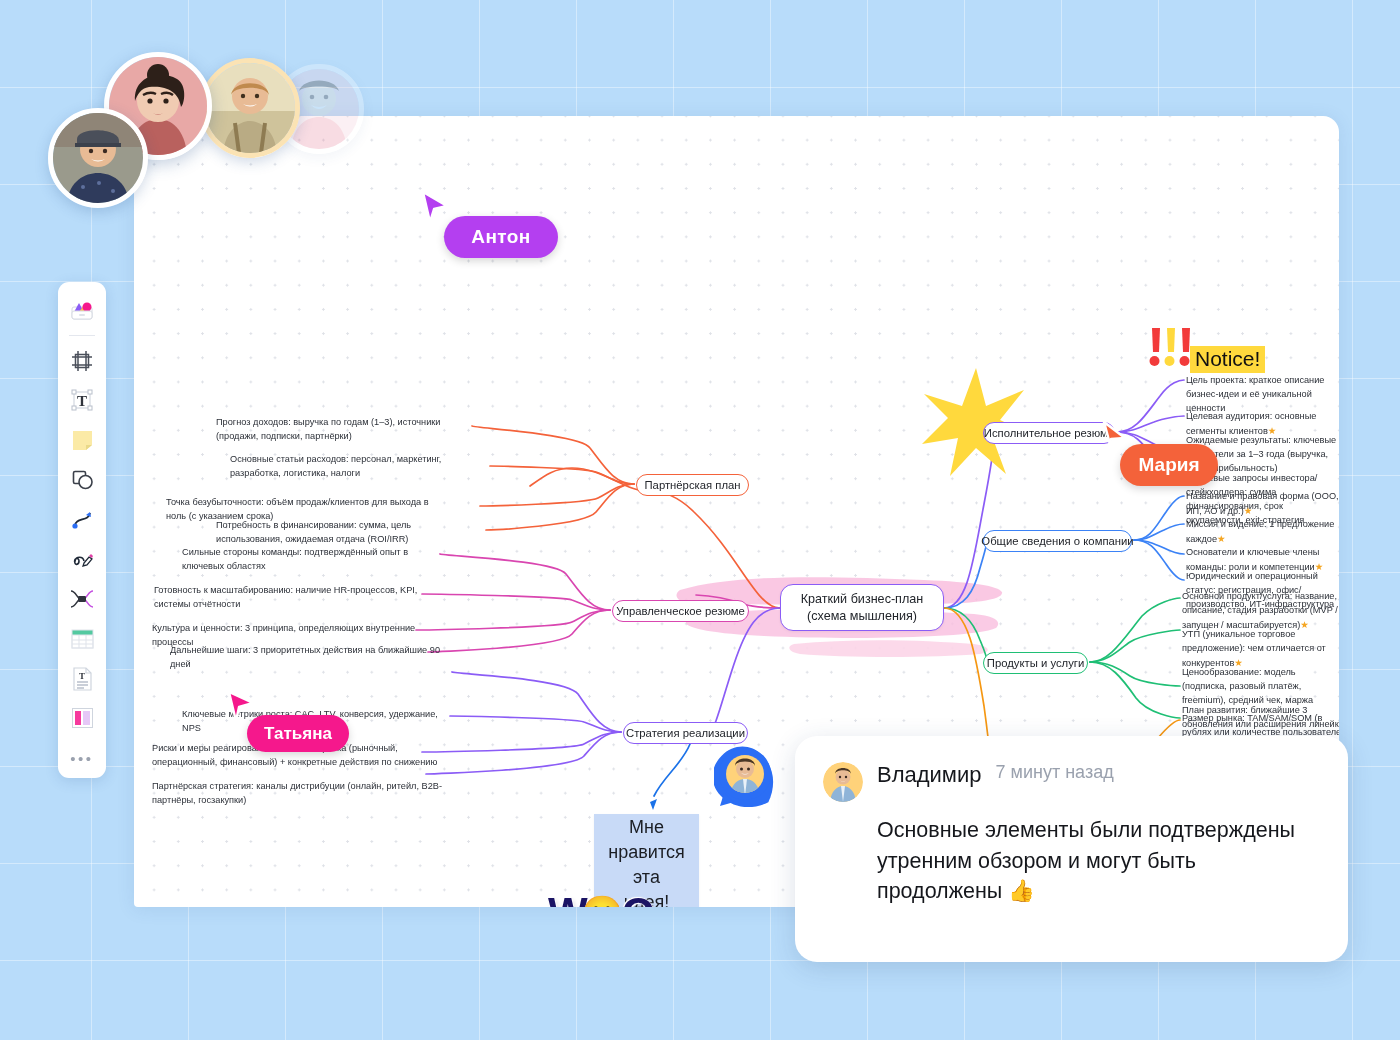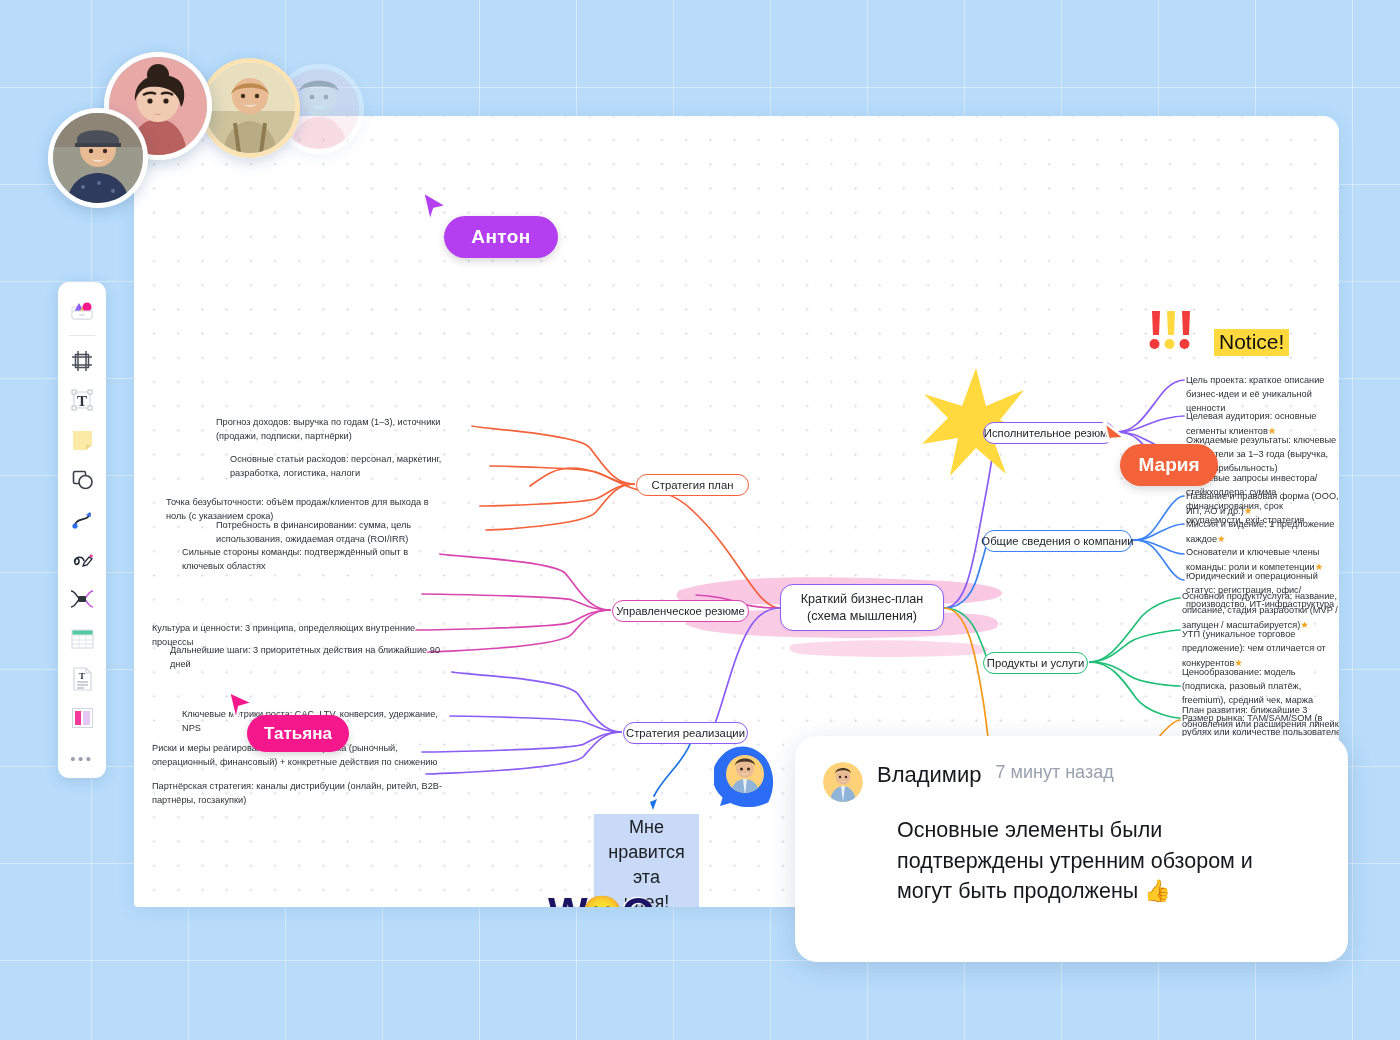--- a/index.html
+++ b/index.html
@@ -109,22 +109,22 @@
   #links { position: absolute; inset: 0; z-index: 12; pointer-events: none; }
 
   
   #brush { position:absolute; left:540px; top:440px; width:330px; height:110px; z-index:6; pointer-events:none;}
 
   
   #starburst { position: absolute; left: 786px; top: 250px; width: 112px; height: 112px; z-index: 14; }
 
   
   #notice {
-    position: absolute; left: 1010px; top: 192px; z-index: 30;
-    display: flex; align-items: flex-end; gap: 24px;
+    position: absolute; left: 1010px; top: 209px; z-index: 30;
+    display: flex; align-items: flex-end;
   }
   #notice-excl { width: 52px; height: 46px; margin-right: -6px; margin-bottom: 2px; }
   #notice-text {
     background: #ffd93d; color: #111;
     font-size: 21px; padding: 1px 5px 3px 5px;
     line-height: 1.1;
   }
 
   
   .cursor-grp { position: absolute; z-index: 46; }
@@ -198,21 +198,21 @@
     border-radius: 22px;
     box-shadow: 0 6px 26px rgba(30,60,110,.16);
     z-index: 60;
     padding: 26px 34px 0 28px;
   }
   #comment-head { display: flex; gap: 14px; }
   #comment-avatar { width: 40px; height: 40px; border-radius: 50%; overflow: hidden; flex: 0 0 auto;}
   #comment-author { font-size: 22px; color: #15171c; }
   #comment-time { font-size: 18px; color: #9aa1ae; }
   #comment-body {
-    margin-top: 13px; margin-left: 74px;
+    margin-top: 13px; margin-left: 54px;
     font-size: 21.5px; line-height: 1.42; color: #15171c;
   }
 </style>
 </head>
 <body>
 
 <div id="page">
 
   <div id="canvas-card">
     <div id="board-dots"></div>
@@ -298,21 +298,21 @@
     <svg id="starburst" viewBox="0 0 112 112">
       <path fill="#ffd93d" d="M56 2 L66 40 L104 24 L80 54 L110 68 L72 70 L86 108 L56 82 L30 110 L38 72 L2 78 L28 52 L4 28 L42 40 Z"></path>
     </svg>
 
     <div class="node" id="node-center">
       <span>Краткий бизнес-план</span>
       <span>(схема мышления)</span>
     </div>
 
     <div class="node" id="node-fin">
-        <span>Стратегия план</span>
+        <span>Партнёрская план</span>
       </div>
     <div class="node" id="node-mgmt">
         <span>Управленческое резюме</span>
       </div>
     <div class="node" id="node-strat">
         <span>Стратегия реализации</span>
       </div>
     <div class="node" id="node-exec">
         <span>Исполнительное резюме</span>
       </div>
@@ -326,20 +326,21 @@
         <span>Анализ рынка (резюме)</span>
       </div>
 
     <div class="leaf l" style="left:82px;  top:300px; width:252px;"><span>Прогноз доходов: выручка по годам (1–3), источники (продажи, подписки, партнёрки)</span></div>
     <div class="leaf l" style="left:96px;  top:337px; width:248px;"><span>Основные статьи расходов: персонал, маркетинг, разработка, логистика, налоги</span></div>
     <div class="leaf l" style="left:32px;  top:380px; width:280px;"><span>Точка безубыточности: объём продаж/клиентов для выхода в ноль (с указанием срока)</span></div>
     <div class="leaf l" style="left:82px;  top:403px; width:262px;"><span>Потребность в финансировании: сумма, цель использования, ожидаемая отдача (ROI/IRR)</span></div>
 
     <div class="leaf l" style="left:54px;  top:328px; width:0px; height:0;"></div>
     <div class="leaf l" style="left:48px;  top:430px; width:262px;"><span>Сильные стороны команды: подтверждённый опыт в ключевых областях</span></div>
+    <div class="leaf l" style="left:20px;  top:468px; width:284px;"><span>Готовность к масштабированию: наличие HR-процессов, KPI, системы отчётности</span></div>
     <div class="leaf l" style="left:18px;  top:506px; width:290px;"><span>Культура и ценности: 3 принципа, определяющих внутренние процессы</span></div>
     <div class="leaf l" style="left:36px;  top:528px; width:276px;"><span>Дальнейшие шаги: 3 приоритетных действия на ближайшие 90 дней</span></div>
 
     <div class="leaf l" style="left:48px;  top:592px; width:268px;"><span>Ключевые метрики роста: CAC, LTV, конверсия, удержание, NPS</span></div>
     <div class="leaf l" style="left:18px;  top:626px; width:290px;"><span>Риски и меры реагирования: 3 главных риска (рыночный, операционный, финансовый) + конкретные действия по снижению</span></div>
     <div class="leaf l" style="left:18px;  top:664px; width:290px;"><span>Партнёрская стратегия: каналы дистрибуции (онлайн, ритейл, B2B-партнёры, госзакупки)</span></div>
 
     <div class="leaf r" style="left:1052px; top:258px; width:160px;"><span>Цель проекта: краткое описание бизнес-идеи и её уникальной ценности</span></div>
     <div class="leaf r" style="left:1052px; top:294px; width:160px;"><span>Целевая аудитория: основные сегменты клиентов</span><span class="star">★</span></div>
     <div class="leaf r" style="left:1052px; top:318px; width:152px;"><span>Ожидаемые результаты: ключевые показатели за 1–3 года (выручка, охват, прибыльность)</span></div>

